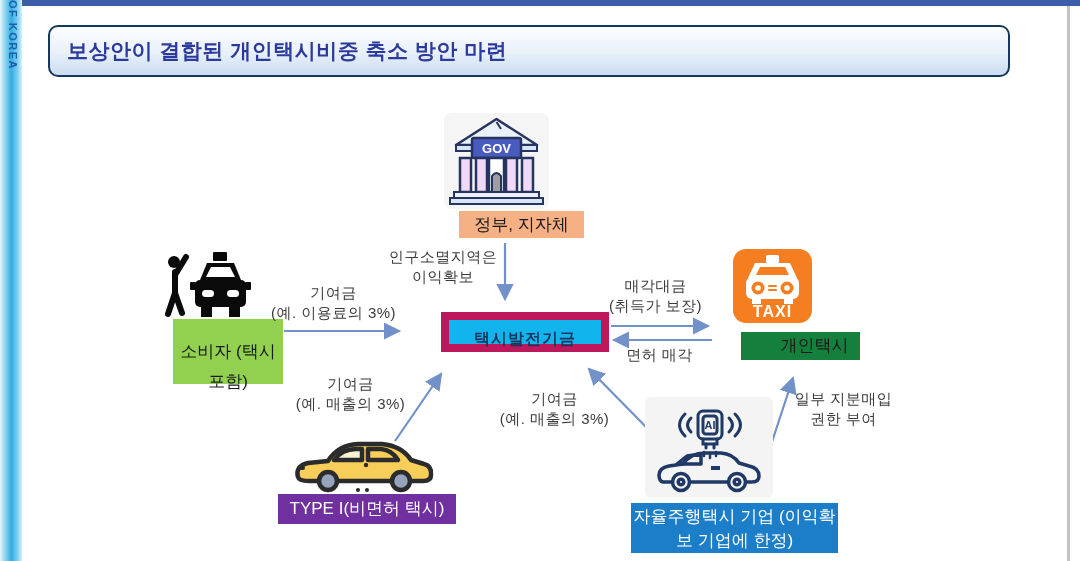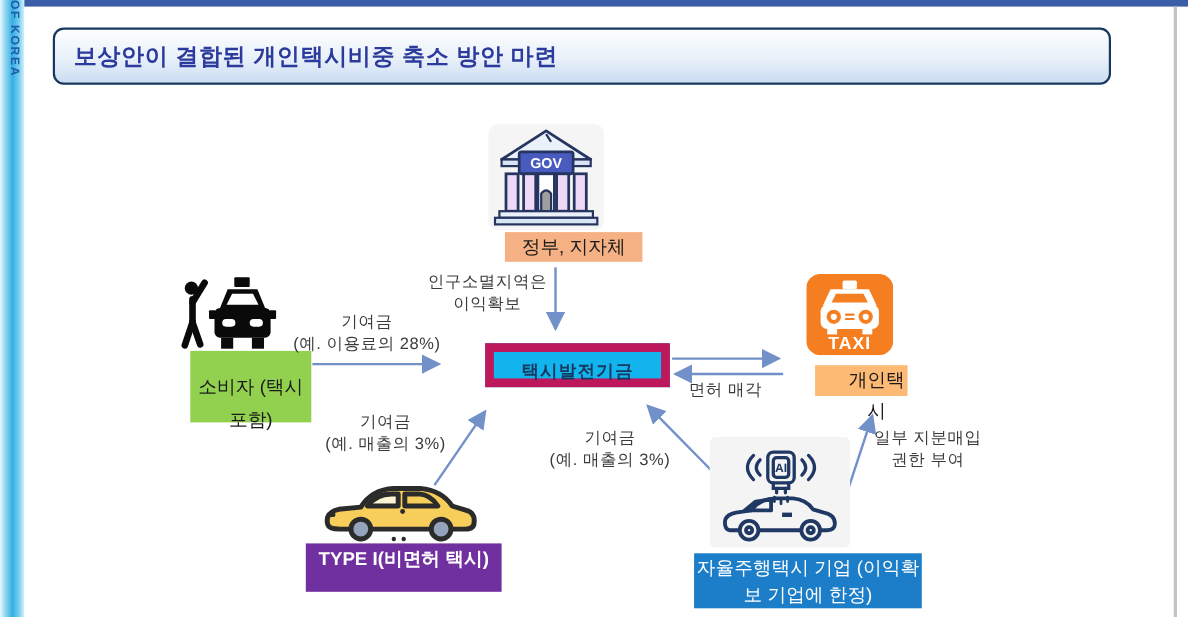--- a/index.html
+++ b/index.html
@@ -27,22 +27,22 @@
     font-size:21px;font-weight:bold;color:#2B3A9C;letter-spacing:0.5px;
   }
   
   .nlabel{position:absolute;box-sizing:border-box;text-align:center;color:#1a1a1a;font-size:17px;margin-left:16px;}
   .gov-label{left:443px;top:211px;width:125px;height:27px;line-height:27px;background:#F5B183;}
   .consumer-label{left:157px;top:319px;width:110px;height:65px;background:#92D050;padding-top:18px;line-height:30px;}
   .fund-box{
     left:425px;top:312px;width:168px;height:40px;line-height:37px;background:#12B4EE;
     border:8px solid #be185d;font-size:16px;font-weight:bold;color:#17375E;letter-spacing:1px;
   }
-  .taxi-label{left:725px;top:332px;width:84px;height:28px;line-height:28px;background:#fdba74;padding-left:28px;}
-  .type1-label{left:262px;top:494px;width:178px;height:44px;line-height:30px;background:#7030A0;color:#fff;font-weight:700;}
+  .taxi-label{left:725px;top:332px;width:119px;height:28px;line-height:28px;background:#15803d;padding-left:28px;}
+  .type1-label{left:262px;top:494px;width:178px;height:30px;line-height:30px;background:#7030A0;color:#fff;font-weight:400;}
   .auto-label{left:615px;top:503px;width:207px;height:50px;line-height:24px;padding-top:2px;background:#1C7EC8;color:#fff;}
   
   .icon{position:absolute;}
   .gov-icon{left:443px;top:112px;width:107px;height:98px;}
   .consumer-icon{left:159px;top:250px;width:93px;height:69px;}
   .taxi-icon{left:733px;top:249px;width:79px;height:74px;}
   .car-icon{left:288px;top:433px;width:148px;height:62px;}
   .auto-icon{left:645px;top:397px;width:128px;height:101px;}
   
   .elabel{position:absolute;text-align:center;font-size:15px;line-height:20px;color:#3B3B3B;letter-spacing:0.5px;}
@@ -206,21 +206,25 @@
     <span>자율주행택시 기업</span>
     <span>(이익확보 기업에 한정)</span>
   </div>
 
   <div class="elabel e1">
     <span>인구소멸지역은</span>
     <span>이익확보</span>
   </div>
   <div class="elabel e2">
     <span>기여금</span>
-    <span>(예. 이용료의 28%)</span>
+    <span>(예. 이용료의 3%)</span>
+  </div>
+  <div class="elabel e3">
+    <span>매각대금</span>
+    <span>(취득가 보장)</span>
   </div>
   <div class="elabel e4">
     <span>면허 매각</span>
   </div>
   <div class="elabel e5">
     <span>기여금</span>
     <span>(예. 매출의 3%)</span>
   </div>
   <div class="elabel e6">
     <span>기여금</span>

